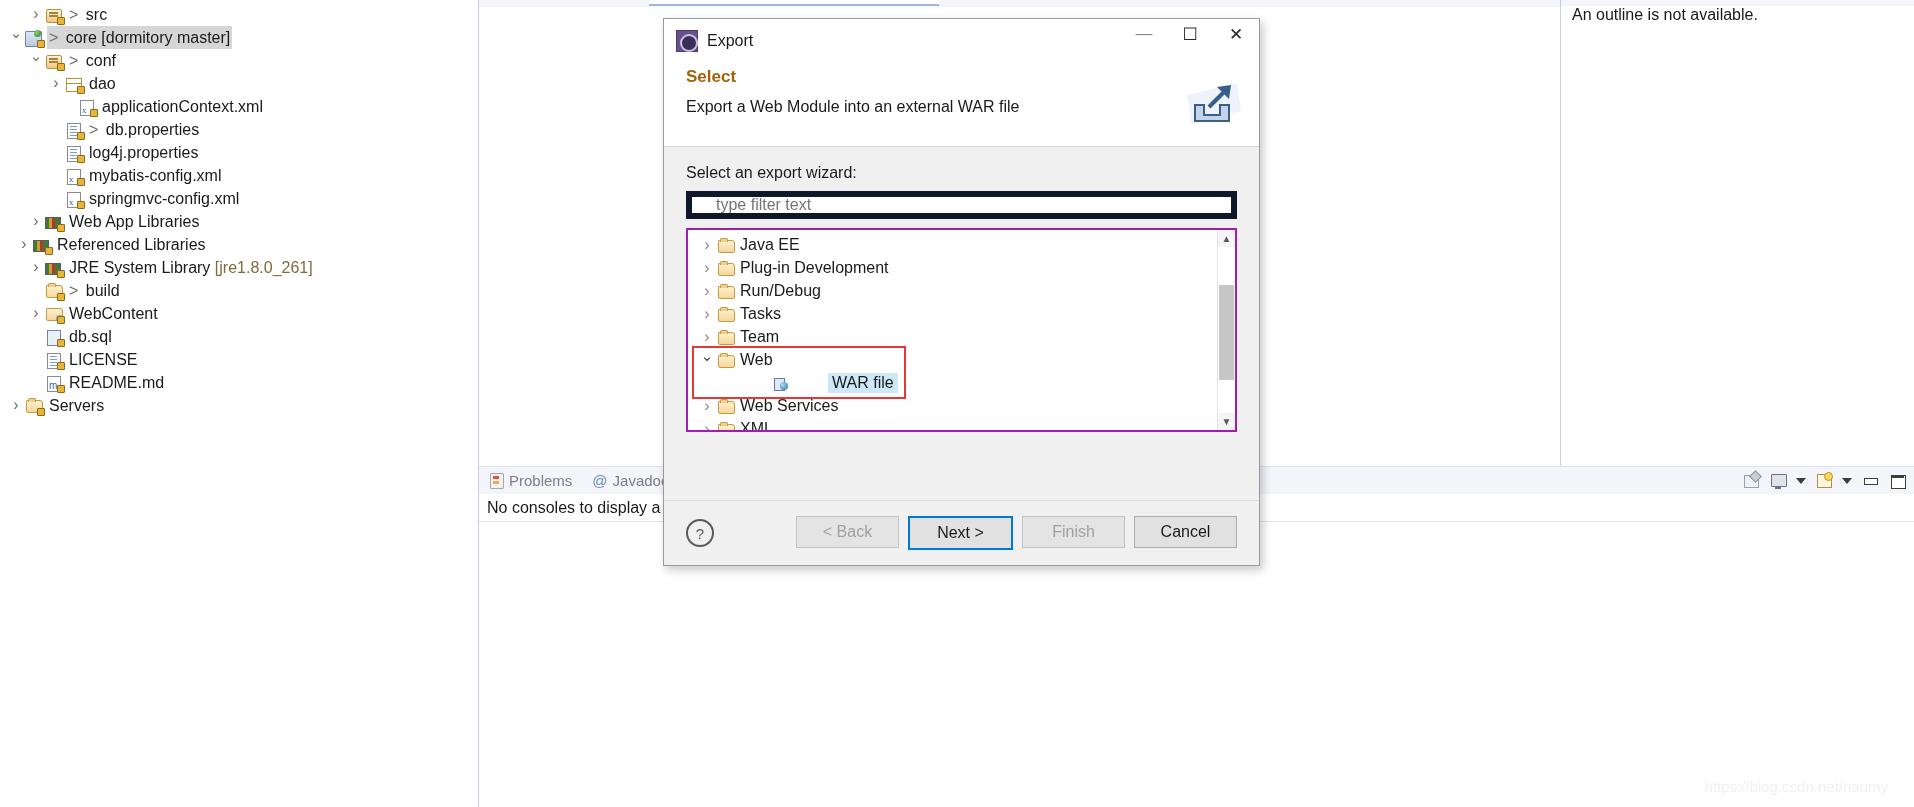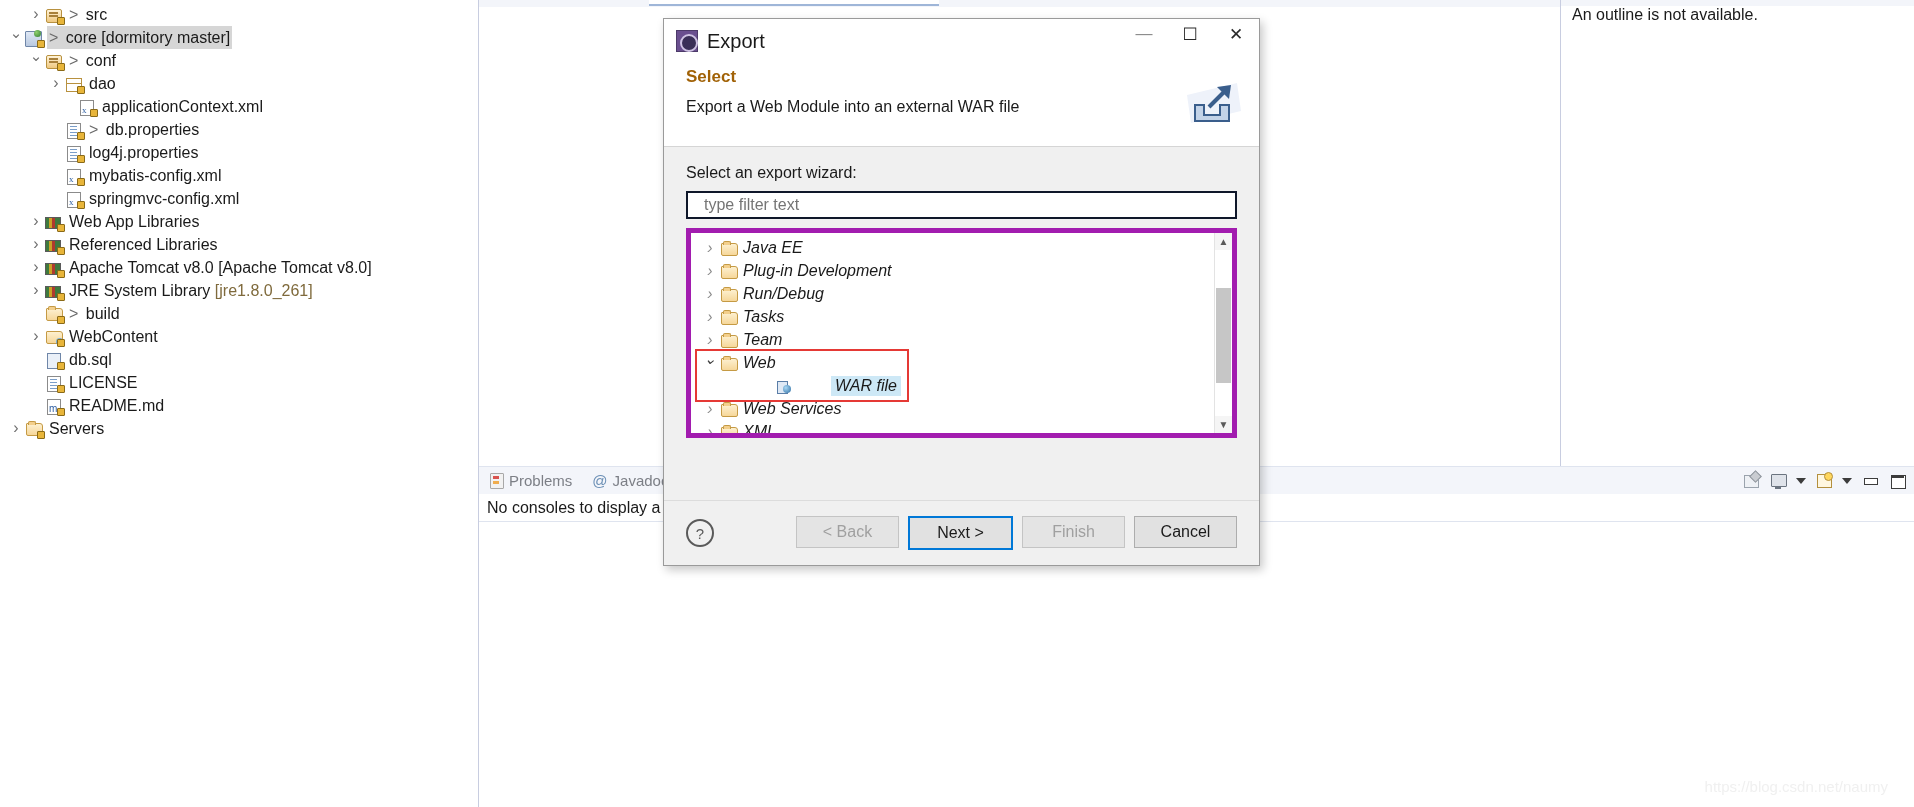--- a/index.html
+++ b/index.html
@@ -225,21 +225,21 @@
     padding-left: 12px; flex: 0 0 44px;
   }
   #dlg-appicon { width: 22px; height: 22px; position: relative; margin-right: 9px; }
   #dlg-appicon .gearbg {
     position:absolute; inset:0; background:#6a4f8f; border:1px solid #4c3a69;
   }
   #dlg-appicon .gearin {
     position:absolute; left:4px; top:4px; width:14px; height:14px; border-radius:50%;
     background:#3a2f57; border:2px solid #cfc3e3;
   }
-  #dlg-title { font-size: 20px; color: #1a1a1a; }
+  #dlg-title { font-size: 16px; color: #1a1a1a; }
   #dlg-winbtns { margin-left: auto; display: flex; height: 44px; }
   .winbtn {
     width: 46px; height: 30px; display: flex; align-items: center; justify-content: center;
     font-size: 17px; color: #2a2a2a;
   }
   .winbtn.min { color:#8a8a8a; }
   #dlg-header {
     position: relative; flex: 0 0 83px; background: #ffffff; padding: 0 22px;
     border-bottom: 1px solid #d5d5d5;
   }
@@ -248,27 +248,27 @@
   #dlg-banner-icon {
     position: absolute; right: 16px; top: 14px; width: 62px; height: 55px;
   }
   #dlg-body {
     flex: 1 1 auto; background: #f0f0f0; padding: 17px 22px 0 22px;
     position: relative;
   }
   #wizard-label { font-size: 16px; color: #1a1a1a; margin-bottom: 9px; }
   #filter-input {
     width: 100%; height: 28px; box-sizing: border-box;
-    border: 2px solid #0f172a; background: #ffffff;
-    font-size: 16px; color: #8e8e8e; padding: 0 16px;
+    border: 6px solid #0f172a; background: #ffffff;
+    font-size: 16px; color: #8e8e8e; padding: 0 24px;
     font-family: "Liberation Sans", sans-serif;
   }
   #wizard-tree-wrap {
     margin-top: 9px; height: 200px; background: #ffffff;
-    border: 5px solid #a21caf; position: relative; overflow: hidden; font-style: italic;
+    border: 2px solid #a21caf; position: relative; overflow: hidden;
   }
   #wizard-tree { position: absolute; left: 0; top: 0; right: 17px; bottom: 0; padding-top: 3px; }
   .wrow {
     height: 23px; display: flex; align-items: center; font-size: 16px; color: #1a1a1a;
     white-space: nowrap; position: relative;
   }
   .wtwisty { width: 18px; flex: 0 0 18px; text-align: center; color: #8a8a8a; font-size: 12px; }
   .wtwisty.open::before { content: "\2304"; position: relative; top: -4px; font-size: 15px; color:#3c3c3c;}
   .wtwisty.closed::before { content: "\203A"; font-size: 16px; }
   .wicon { width: 20px; flex: 0 0 20px; position: relative; height: 16px; margin-right: 4px; }
@@ -404,35 +404,27 @@
           <span class="tlabel"><span>springmvc-config.xml</span></span>
         </div>
         <div class="tree-row" style="padding-left: 28px;">
           <span class="twisty closed"></span>
           <span class="ticon">
             <span class="ic-lib"></span>
             <span class="lockbadge"></span>
           </span>
           <span class="tlabel"><span>Web App Libraries</span></span>
         </div>
-        <div class="tree-row" style="padding-left: 28px;">
+        <div class="tree-row" style="padding-left: 16px;">
           <span class="twisty closed"></span>
           <span class="ticon">
             <span class="ic-lib"></span>
             <span class="lockbadge"></span>
           </span>
           <span class="tlabel"><span>Referenced Libraries</span></span>
-        </div>
-        <div class="tree-row" style="padding-left: 28px;">
-          <span class="twisty closed"></span>
-          <span class="ticon">
-            <span class="ic-lib"></span>
-            <span class="lockbadge"></span>
-          </span>
-          <span class="tlabel"><span>Apache Tomcat v8.0 [Apache Tomcat v8.0]</span></span>
         </div>
         <div class="tree-row" style="padding-left: 28px;">
           <span class="twisty closed"></span>
           <span class="ticon">
             <span class="ic-lib"></span>
             <span class="lockbadge"></span>
           </span>
           <span class="tlabel"><span>JRE System Library </span><span class="dim">[jre1.8.0_261]</span></span>
         </div>
         <div class="tree-row" style="padding-left: 28px;">

